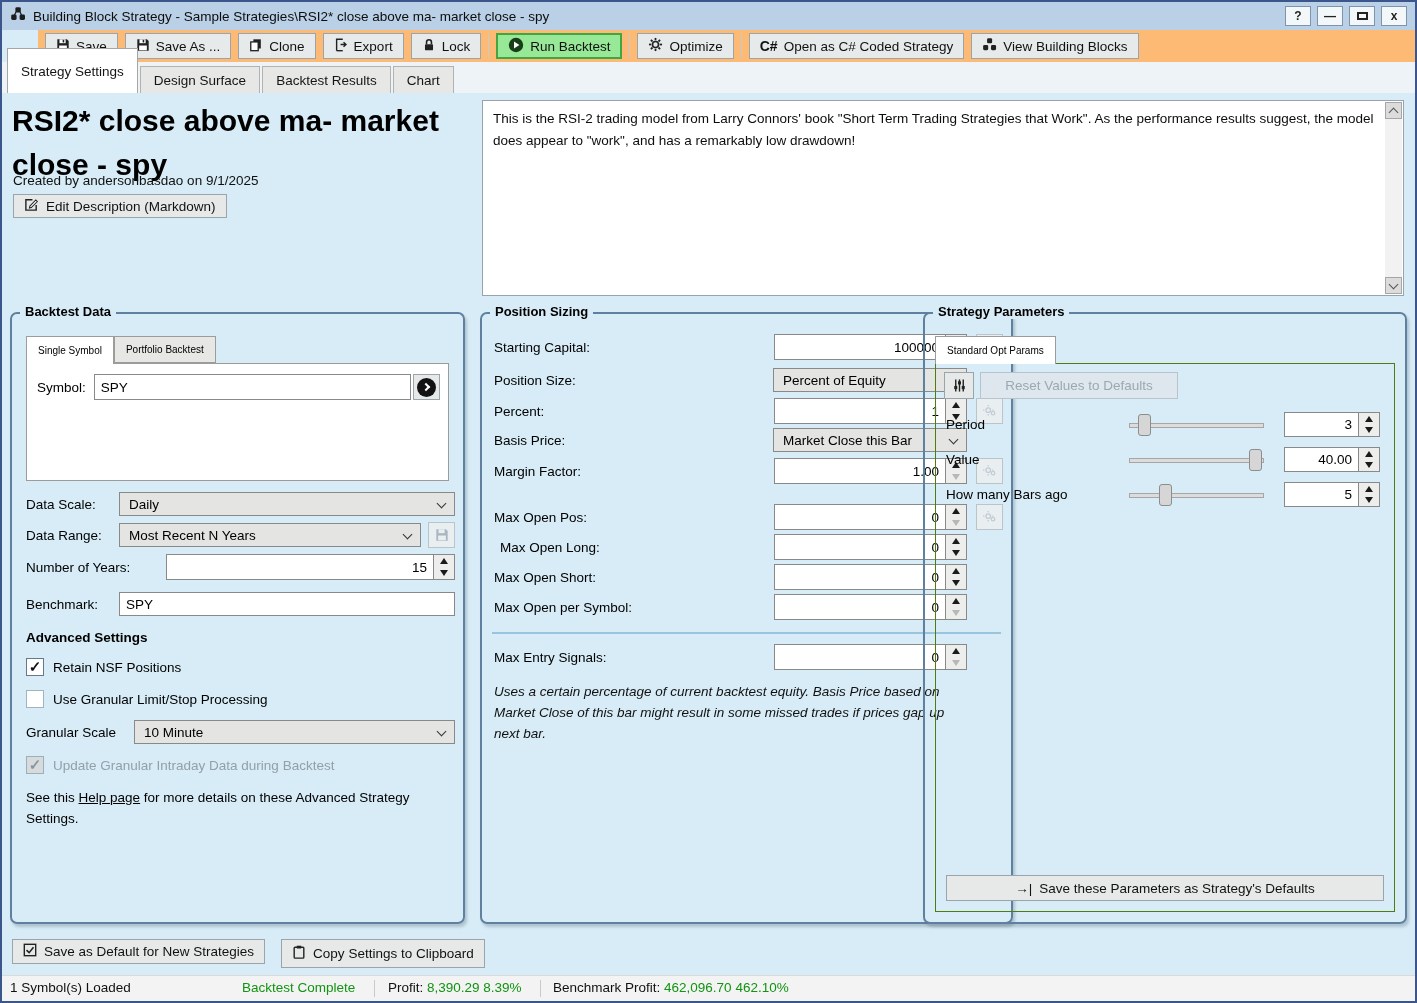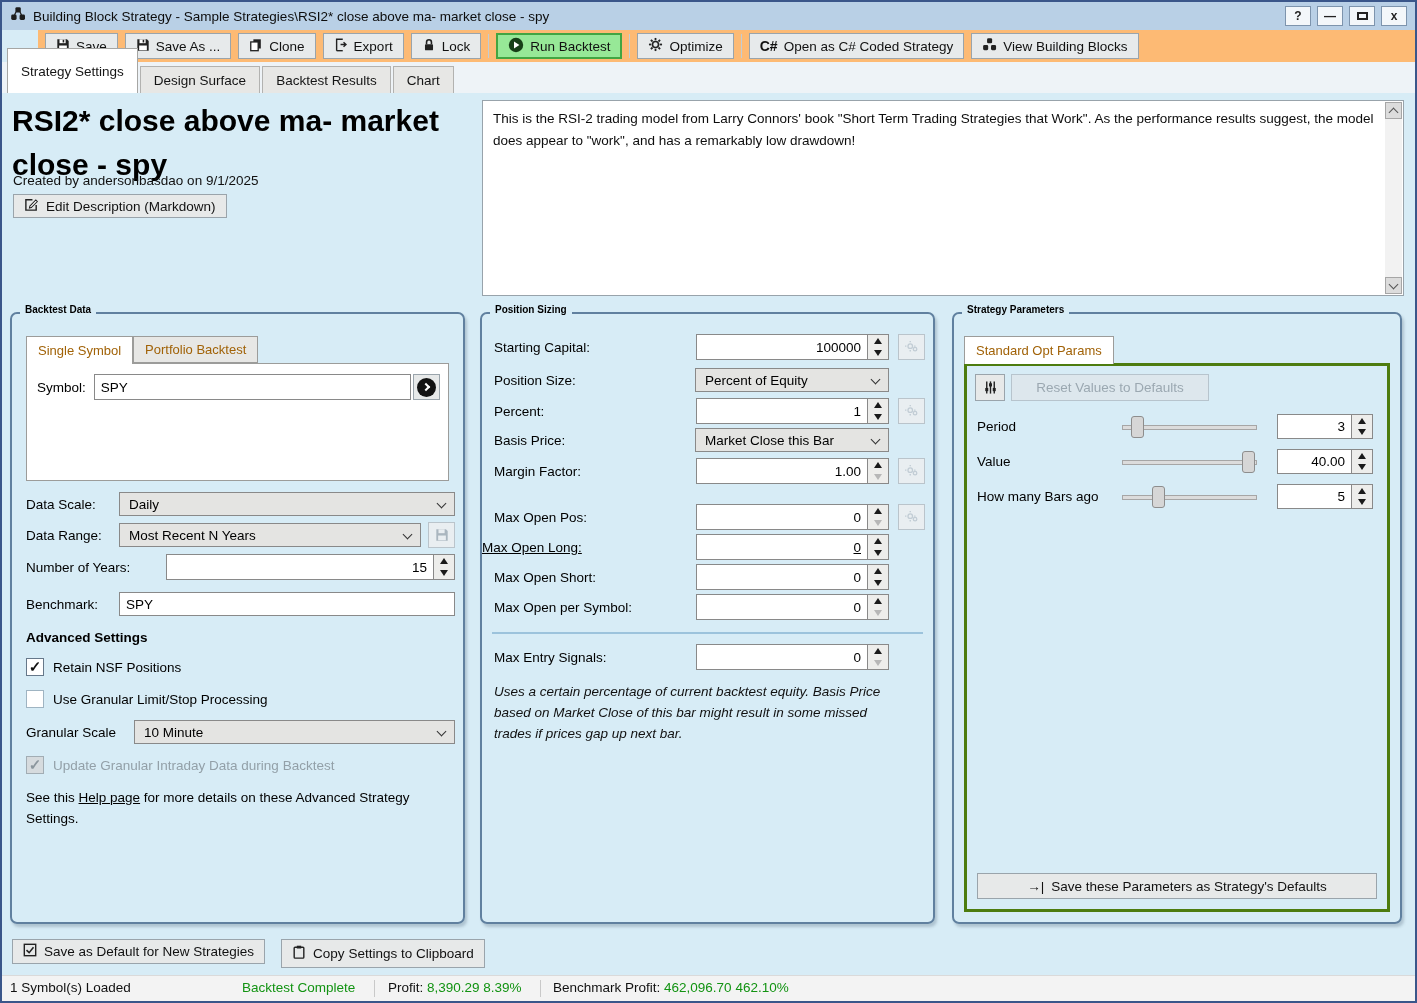--- a/index.html
+++ b/index.html
@@ -51,25 +51,25 @@
             border:1px solid #a6a6a6; display:flex; align-items:center; justify-content:center; }
   .vs-up { top:0; } .vs-dn { bottom:0; }
   .chev { width:7px; height:7px; border-right:1.6px solid #555; border-bottom:1.6px solid #555; }
   .chev.up { transform:rotate(-135deg); margin-top:4px; }
   .chev.dn { transform:rotate(45deg); margin-top:-2px; }
 
   
   .group { position:absolute; border:2px solid #60809f; border-radius:7px;
            box-shadow:2px 3px 3px rgba(70,90,110,.28); }
   .group-label { position:absolute; top:-10px; left:8px; background:#d7ecf6; padding:0 5px;
-                 font-weight:bold; font-size:10px; color:#000; white-space:nowrap; }
-
-  
-  .stab { height:27px; padding:0 11px; font-size:13px; display:inline-flex; align-items:center;
-          background:#e7e7e5; border:1px solid #9c9c9a; color:#a16207; }
+                 font-weight:bold; font-size:13px; color:#000; white-space:nowrap; }
+
+  
+  .stab { height:27px; padding:0 11px; font-size:10px; display:inline-flex; align-items:center;
+          background:#e7e7e5; border:1px solid #9c9c9a; color:#000000; }
   .stab.active { background:#fff; border-bottom:none; height:28px; margin-bottom:-1px; z-index:3; position:relative; }
 
   
   .ti { height:24px; border:1px solid #898989; background:#fff; font:13.5px "Liberation Sans",sans-serif;
         padding:0 6px; color:#000; outline:none; }
   .num { text-align:right; }
   .dd { height:24px; background:#e4e4e2; border:1px solid #898989; display:flex; align-items:center;
         padding:0 9px; font-size:13.5px; position:relative; color:#000; }
   .dd .ddchev { position:absolute; right:9px; top:7px; width:7px; height:7px;
                 border-right:1.4px solid #333; border-bottom:1.4px solid #333; transform:rotate(45deg); }
@@ -341,21 +341,21 @@
             <span class="mark">✓</span>
           </span>
         <span class="lbl" style="margin-left:9px; color:#93a0a8;">Update Granular Intraday Data during Backtest</span>
       </div>
 
       <div class="lbl" style="position:absolute; left:14px; top:474px; right:14px; line-height:1.55;">
         <span>See this </span><span class="link">Help page</span><span> for more details on these Advanced Strategy Settings.</span>
       </div>
     </div>
 
-    <div class="group" style="left:478px; top:219px; width:455px; height:612px;">
+    <div class="group" style="left:478px; top:219px; width:533px; height:612px;">
       <span class="group-label">Position Sizing</span>
 
       <div class="row-abs" style="left:12px; top:20px; right:8px;">
         <span class="lbl" style="flex:1;">Starting Capital:</span>
         <input class="ti num" style="width: 172px; height: 26px;" value="100000">
         <span class="spin" style="height:26px;">
             <div>
               <span class="arr-up"></span>
             </div>
             <div>
@@ -468,21 +468,21 @@
               <g stroke="#c2cdd5" stroke-width="1.6">
                 <line x1="7" y1="2.6" x2="7" y2="1"></line>
                 <line x1="7" y1="11.4" x2="7" y2="13"></line>
                 <line x1="2.6" y1="7" x2="1" y2="7"></line>
                 <line x1="11.4" y1="7" x2="13" y2="7"></line>
               </g>
             </svg>
         </span>
       </div>
 
-      <div class="row-abs" style="left:0; top:220px; right:44px;text-decoration:underline;">
+      <div class="row-abs" style="left:18px; top:220px; right:44px;">
         <span class="lbl" style="flex:1;">Max Open Long:</span>
         <input class="ti num" style="width: 172px; height: 26px;" value="0">
         <span class="spin" style="height:26px;">
             <div>
               <span class="arr-up"></span>
             </div>
             <div>
               <span class="arr-dn"></span>
             </div>
           </span>
@@ -525,27 +525,27 @@
             </div>
             <div>
               <span class="arr-dn gray"></span>
             </div>
           </span>
       </div>
 
       <div class="note-italic" style="position:absolute; left:12px; top:368px; right:48px;">Uses a certain percentage of current backtest equity. Basis Price based on Market Close of this bar might result in some missed trades if prices gap up next bar.</div>
     </div>
 
-    <div class="group" style="left:950px; top:219px; width:450px; height:612px;">
+    <div class="group" style="left:921px; top:219px; width:484px; height:612px;">
       <span class="group-label">Strategy Parameters</span>
 
       <div style="position:absolute; left:10px; top:22px; display:flex; align-items:flex-end;">
         <div class="stab active">Standard Opt Params</div>
       </div>
-      <div style="position:absolute; left:10px; top:49px; right:10px; bottom:10px; border:3px solid #4d7c0f;">
+      <div style="position:absolute; left:10px; top:49px; right:10px; bottom:10px; border:1px solid #4d7c0f;">
 
         <div class="row-abs" style="left:8px; top:8px;">
           <span class="gearbtn" style="width:30px; height:27px; background:#e7e9e9; border-color:#9aa4ab;">
             <svg width="15" height="15" viewBox="0 0 16 16">
                 <g stroke="#222" stroke-width="1.5">
                   <line x1="4" y1="1.5" x2="4" y2="14.5"></line>
                   <line x1="8" y1="1.5" x2="8" y2="14.5"></line>
                   <line x1="12" y1="1.5" x2="12" y2="14.5"></line>
                 </g>
                 <g fill="#222">

